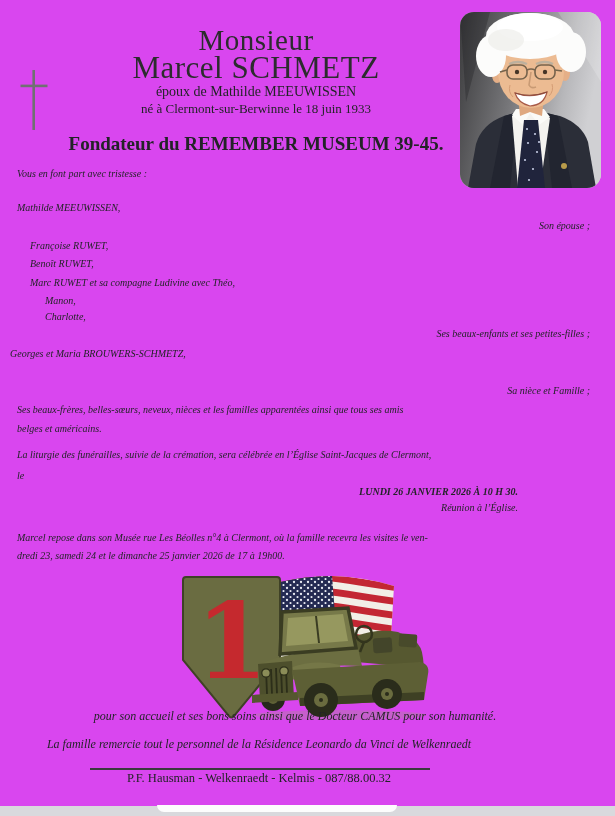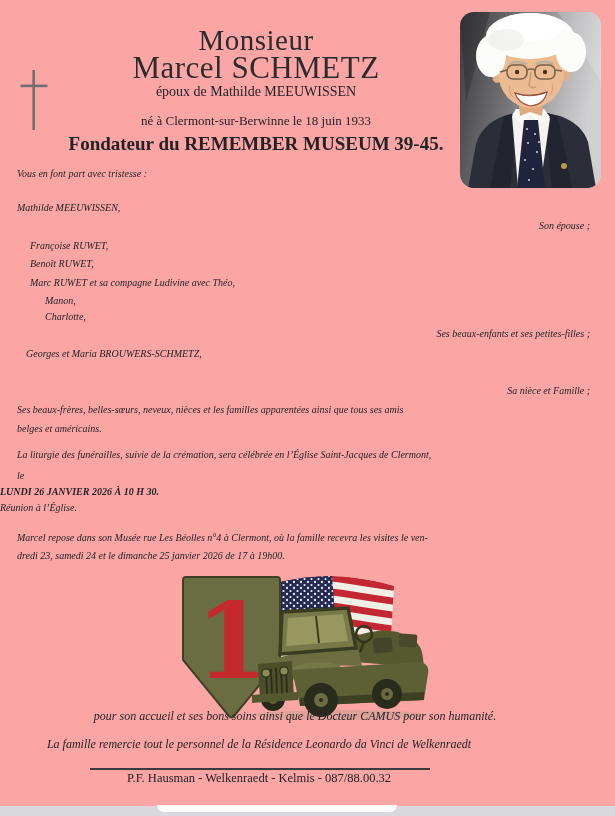--- a/index.html
+++ b/index.html
@@ -1,36 +1,36 @@
 <!DOCTYPE html>
 <html><head>
 <meta charset="utf-8">
 <style>
   html,body{margin:0;padding:0;background:#ffffff;}
   .page{
-    position:relative;width:615px;height:816px;background:#fca5a5;overflow:hidden;
+    position:relative;width:615px;height:816px;background:#d946ef;overflow:hidden;
     font-family:"Liberation Serif","DejaVu Serif",serif;color:#232327;
   }
   
   .hline{position:absolute;left:0;width:512px;text-align:center;white-space:nowrap;}
   .t-monsieur{top:24px;font-size:29px;letter-spacing:.5px;color:#2c2c2e;}
   .t-name{top:50px;font-size:31px;letter-spacing:.5px;color:#2c2c2e;}
   .t-spouse{top:84px;font-size:14px;}
-  .t-born{top:101px;font-size:13px;margin-top:12px;}
+  .t-born{top:101px;font-size:13px;}
   .t-died{top:115px;font-size:13px;}
   .t-founder{top:133px;font-size:19px;font-weight:bold;}
   
   .cross{position:absolute;left:19px;top:68px;width:30px;height:64px;}
   
   .photo{position:absolute;left:460px;top:12px;width:141px;height:176px;border-radius:14px;overflow:hidden;box-shadow:0 0 0 1px #d8d8da inset;}
   .photo svg{display:block;}
   
   .ln{position:absolute;font-size:10px;white-space:nowrap;font-style:italic;}
   .ln.right{right:25px;text-align:left;}
-  .ln.center{left:0;width:518px;text-align:left;}
+  .ln.center{left:0;width:518px;text-align:right;}
   .ln.b{font-weight:bold;}
   
   .graphic{position:absolute;left:180px;top:574px;width:258px;height:150px;}
   
   .foot{position:absolute;left:0;width:518px;text-align:center;white-space:nowrap;}
   .thanks{font-style:italic;font-size:12px;}
   .f1{top:737px;} .f2{top:709px;padding-left:36px;}
   .rule{position:absolute;left:90px;top:768px;width:340px;height:1.5px;background:#3a3a3e;}
   .contact{top:771px;font-size:12.5px;}
   
@@ -130,21 +130,21 @@
   <div class="ln" style="top:202px;left:17px">Mathilde MEEUWISSEN,</div>
   <div class="ln right" style="top:220px">Son épouse ;</div>
 
   <div class="ln" style="top:240px;left:30px">Françoise RUWET,</div>
   <div class="ln" style="top:258px;left:30px">Benoît RUWET,</div>
   <div class="ln" style="top:277px;left:30px">Marc RUWET et sa compagne Ludivine avec Théo,</div>
   <div class="ln" style="top:295px;left:45px">Manon,</div>
   <div class="ln" style="top:311px;left:45px">Charlotte,</div>
   <div class="ln right" style="top:328px">Ses beaux-enfants et ses petites-filles ;</div>
 
-  <div class="ln" style="top:348px;left:26px">Georges et Maria BROUWERS-SCHMETZ,</div>
+  <div class="ln" style="top:348px;left:10px">Georges et Maria BROUWERS-SCHMETZ,</div>
   <div class="ln right" style="top:385px">Sa nièce et Famille ;</div>
 
   <div class="ln" style="top:404px;left:17px">Ses beaux-frères, belles-sœurs, neveux, nièces et les familles apparentées ainsi que tous ses amis</div>
   <div class="ln" style="top:423px;left:17px">belges et américains.</div>
 
   <div class="ln" style="top:449px;left:17px">La liturgie des funérailles, suivie de la crémation, sera célébrée en l’Église Saint-Jacques de Clermont,</div>
   <div class="ln" style="top:470px;left:17px">le</div>
   <div class="ln center b" style="top:486px">LUNDI 26 JANVIER 2026 À 10 H 30.</div>
   <div class="ln center" style="top:502px">Réunion à l’Église.</div>
 

